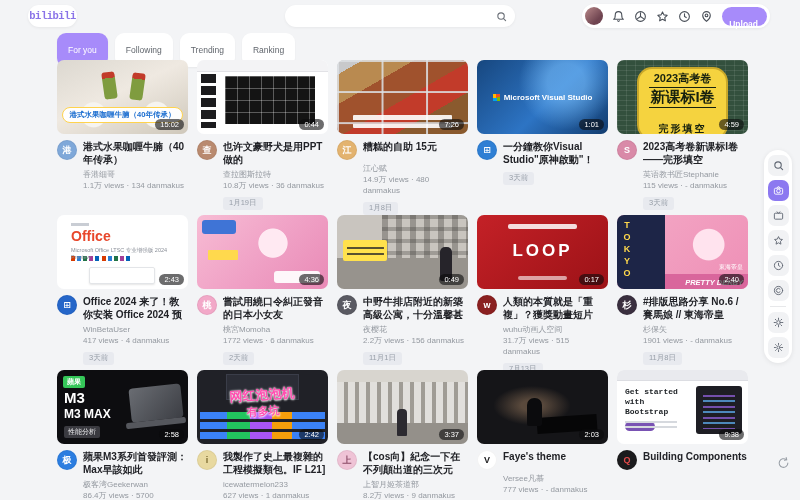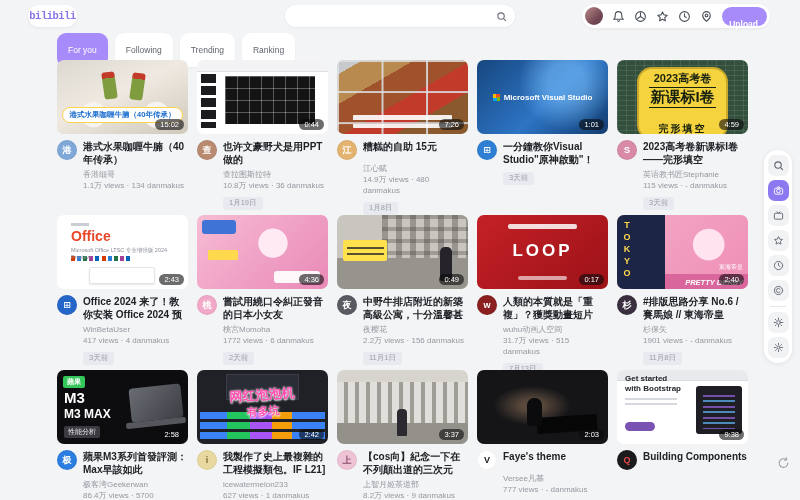--- a/index.html
+++ b/index.html
@@ -171,21 +171,21 @@
   .t13{background:linear-gradient(#d8d5cf 0 16%,#bdb9b2 16% 72%,#94908a 72%);}
   .t13 .deco::before{content:"";position:absolute;left:0;right:0;top:16%;height:56%;background:repeating-linear-gradient(90deg,rgba(255,255,255,.55) 0 7px,rgba(92,89,84,.3) 7px 11px);}
   .t13 .deco::after{content:"";position:absolute;left:46%;bottom:11%;width:10px;height:27px;background:#2c2a30;border-radius:4px 4px 1px 1px;}
 
   .t14{background:radial-gradient(ellipse at 42% 48%,#59493c 0 10%,rgba(89,73,60,0) 36%),#151518;}
   .t14 .deco::before{content:"";position:absolute;right:8%;bottom:16%;width:46%;height:22%;background:#060607;transform:rotate(-4deg);}
   .t14 .deco::after{content:"";position:absolute;left:38%;bottom:24%;width:15px;height:28px;background:#0b0b0d;border-radius:7px 7px 2px 2px;}
 
   .t15{background:#fff;}
   .t15::before{content:"";position:absolute;top:0;left:0;right:0;height:10px;background:#e9eaee;border-bottom:1px solid #dcdde2;z-index:1;}
-  .ov-bs{position:absolute;left:8px;top:4px;width:60px;color:#212529;font-weight:700;font-size:8px;line-height:1.25;z-index:3;}
+  .ov-bs{position:absolute;left:8px;top:17px;width:60px;color:#212529;font-weight:700;font-size:8px;line-height:1.25;z-index:3;font-family:Liberation Mono, monospace;}
   .ov-bs::after{content:"";display:block;margin-top:4px;height:9px;width:52px;background:repeating-linear-gradient(#d6d9de 0 2px,transparent 2px 5px);}
   .t15 .deco::before{content:"";position:absolute;left:8px;top:52px;width:30px;height:9px;background:#7952b3;border-radius:5px;z-index:2;}
   .t15 .deco::after{content:"";position:absolute;right:6px;top:16px;width:46px;height:48px;background:#1e1e24;border-radius:3px;background-image:repeating-linear-gradient(transparent 0 4px,rgba(121,82,179,.95) 4px 6px,transparent 6px 9px,rgba(86,156,214,.85) 9px 11px);background-size:70% 80%;background-position:center;background-repeat:no-repeat;}
 </style>
 </head>
 <body>
 
 <div>
   <div class="logo">
     <span>bilibili</span>

